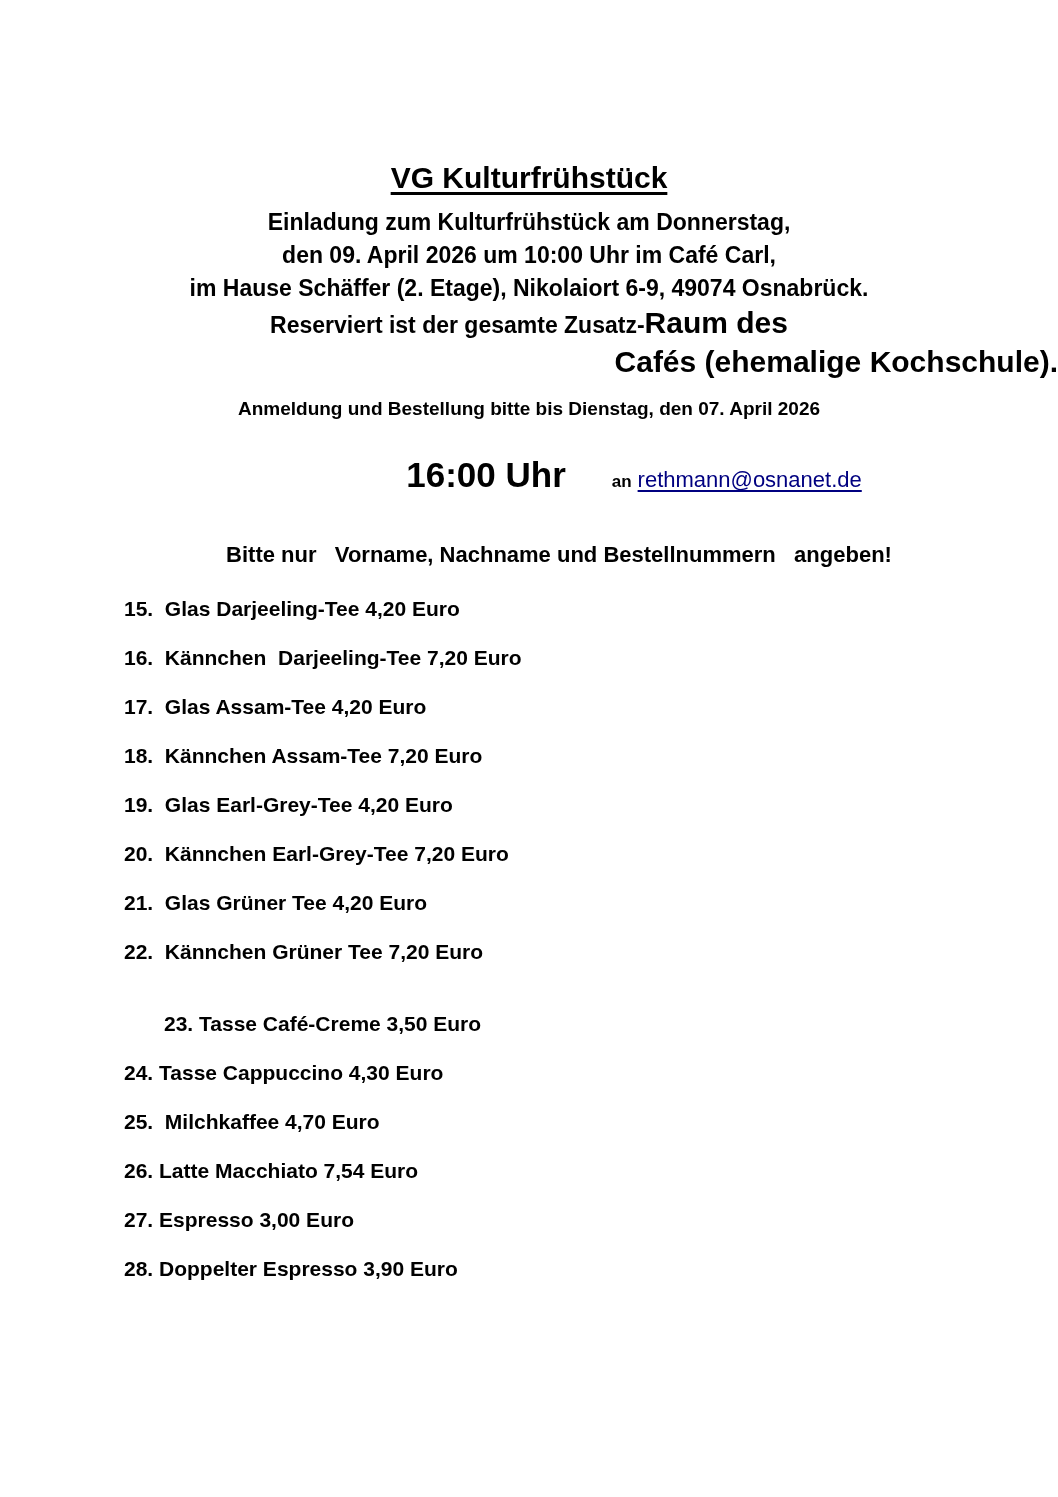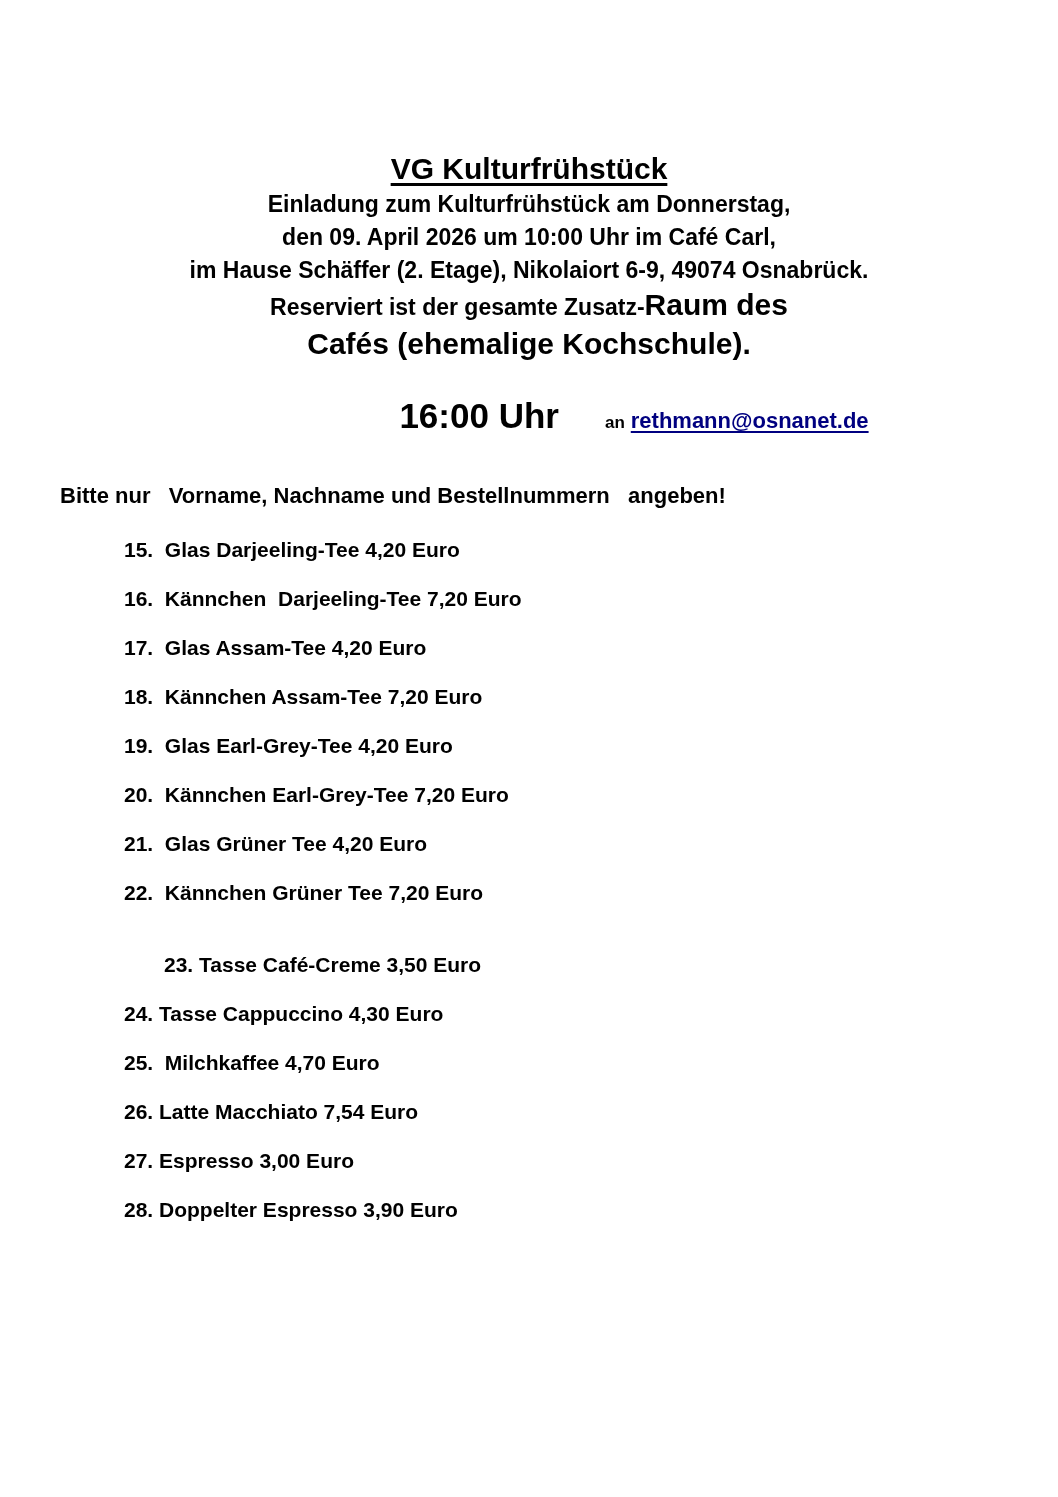--- a/index.html
+++ b/index.html
@@ -13,21 +13,21 @@
     height: 1497px;
     background: #ffffff;
     color: #000000;
     font-family: "Liberation Sans", "DejaVu Sans", sans-serif;
     font-weight: bold;
     overflow: hidden;
     box-sizing: border-box;
     padding-top: 150px;
   }
   .doc-title {
-    margin: 0;
+    margin: 9px;
     text-align: center;
     font-size: 30px;
     line-height: 38px;
     font-weight: bold;
   }
   .doc-title span {
     text-decoration: underline;
     text-underline-offset: 4px;
     text-decoration-thickness: 3px;
   }
@@ -44,20 +44,21 @@
     line-height: 36px;
     white-space: pre-wrap;
   }
   .inv-large {
     font-size: 30px;
   }
   .inv-line-large {
     font-size: 30px;
     line-height: 38px;
     white-space: pre-wrap;
+    text-align: right;
   }
   .deadline {
     margin-top: 15px;
     text-align: center;
     font-size: 19px;
     line-height: 26px;
     white-space: pre-wrap;
   }
   .time-row {
     margin-top: 18px;
@@ -71,32 +72,33 @@
     line-height: 42px;
   }
   .time-prep {
     margin-left: 46px;
     font-size: 17px;
     margin-top: 32px;
   }
   .email-link {
     margin-left: 6px;
     font-size: 22px;
-    font-weight: bold;
+    font-weight: normal;
     text-decoration: underline;
     text-underline-offset: 3px;
     text-decoration-thickness: 2px;
     cursor: pointer;
   }
   .instruction {
     margin-top: 45px;
     padding-left: 60px;
     font-size: 22px;
     line-height: 28px;
     white-space: pre-wrap;
+    text-align: center;
   }
   .menu {
     margin-top: 28px;
     padding-left: 124px;
   }
   .menu-item {
     font-size: 21px;
     line-height: 24px;
     margin-bottom: 25px;
     white-space: pre-wrap;
@@ -114,20 +116,21 @@
   <h1 class="doc-title"><span>VG Kulturfrühstück</span></h1>
 
   <div class="invitation">
     <div class="inv-line">Einladung zum Kulturfrühstück am Donnerstag,</div>
     <div class="inv-line">den 09. April 2026 um 10:00 Uhr im Café Carl,</div>
     <div class="inv-line">im Hause Schäffer (2. Etage), Nikolaiort 6-9, 49074 Osnabrück.</div>
     <div class="inv-line-mixed"><span>Reserviert ist der gesamte Zusatz-</span><span class="inv-large">Raum des</span></div>
     <div class="inv-line-large">Cafés (ehemalige Kochschule).</div>
   </div>
 
+  <div class="deadline">Anmeldung und Bestellung bitte bis Dienstag, den 07. April 2026</div>
 
   <div class="time-row">
     <span class="time-big">16:00 Uhr</span>
     <span class="time-prep">an</span>
     <a class="email-link" style="color: rgb(0, 0, 128);">rethmann@osnanet.de</a>
   </div>
 
   <div class="instruction">Bitte nur   Vorname, Nachname und Bestellnummern   angeben!</div>
 
   <div class="menu">

